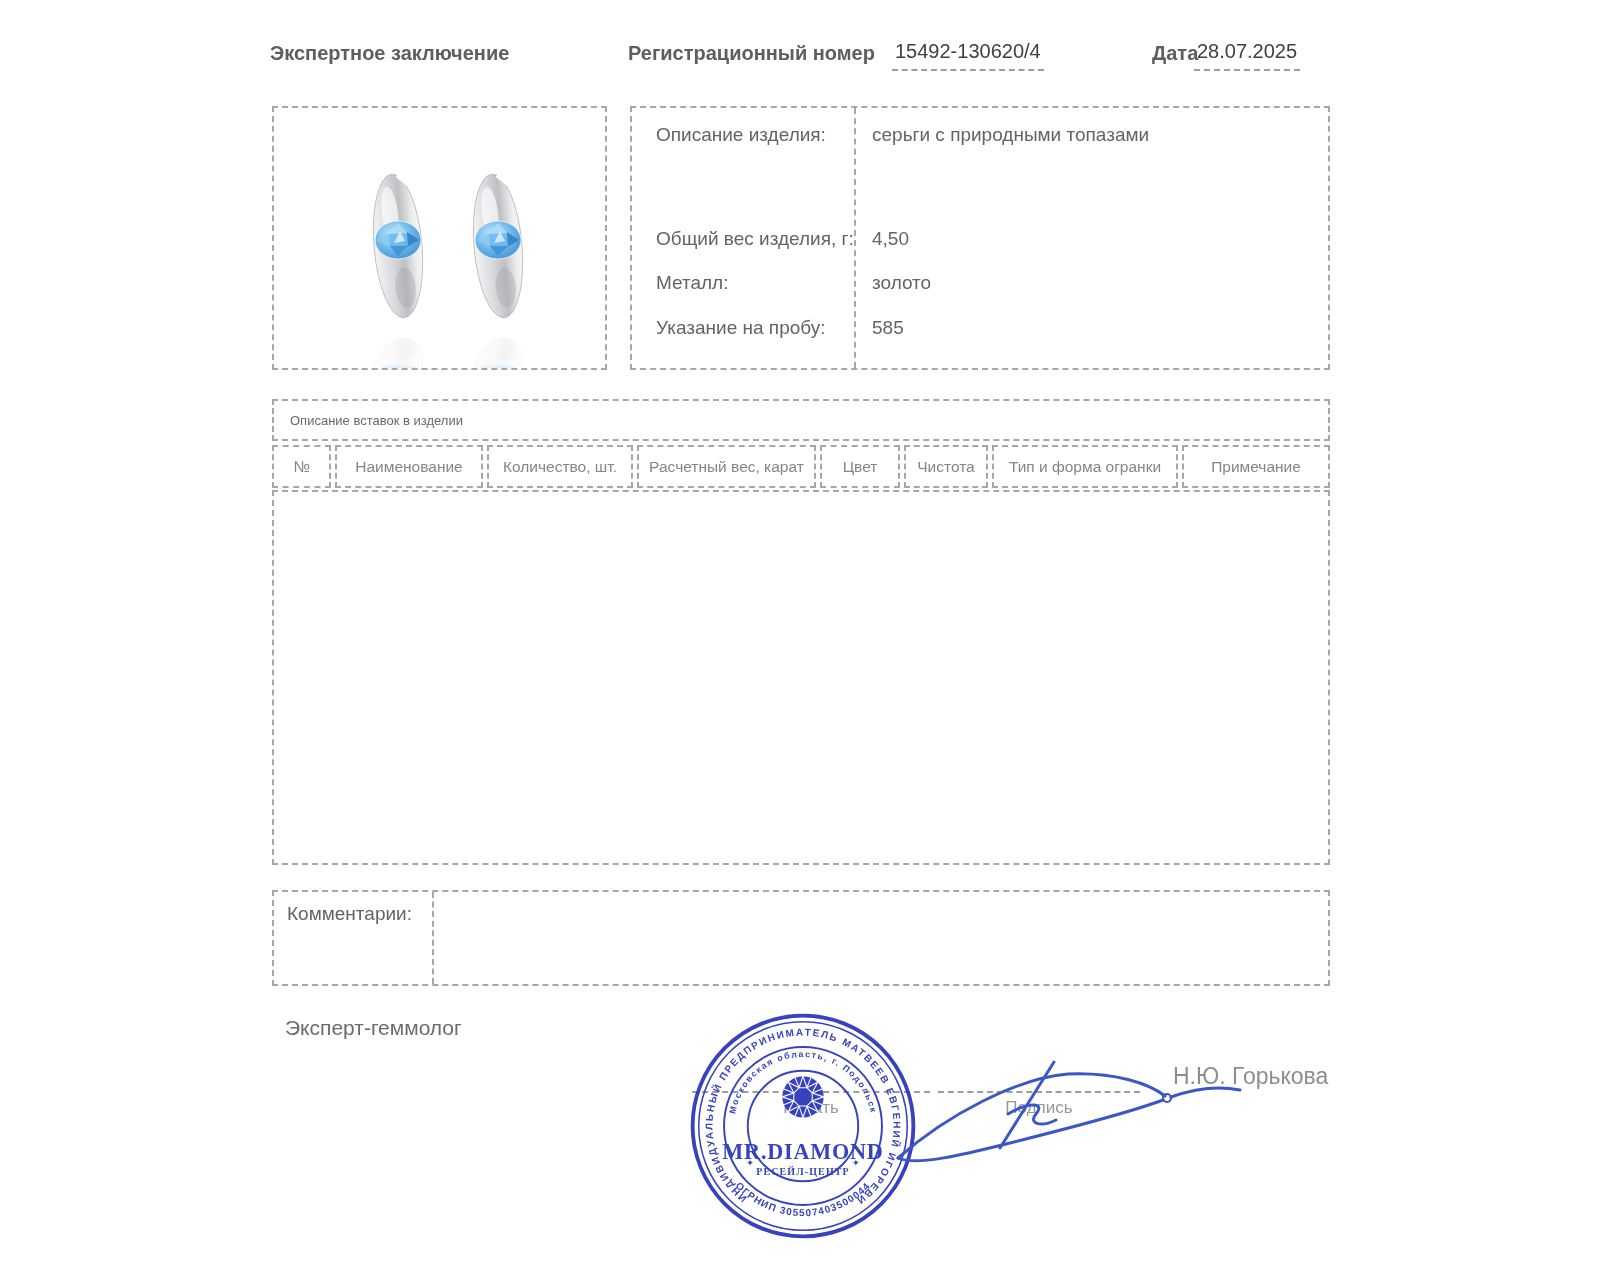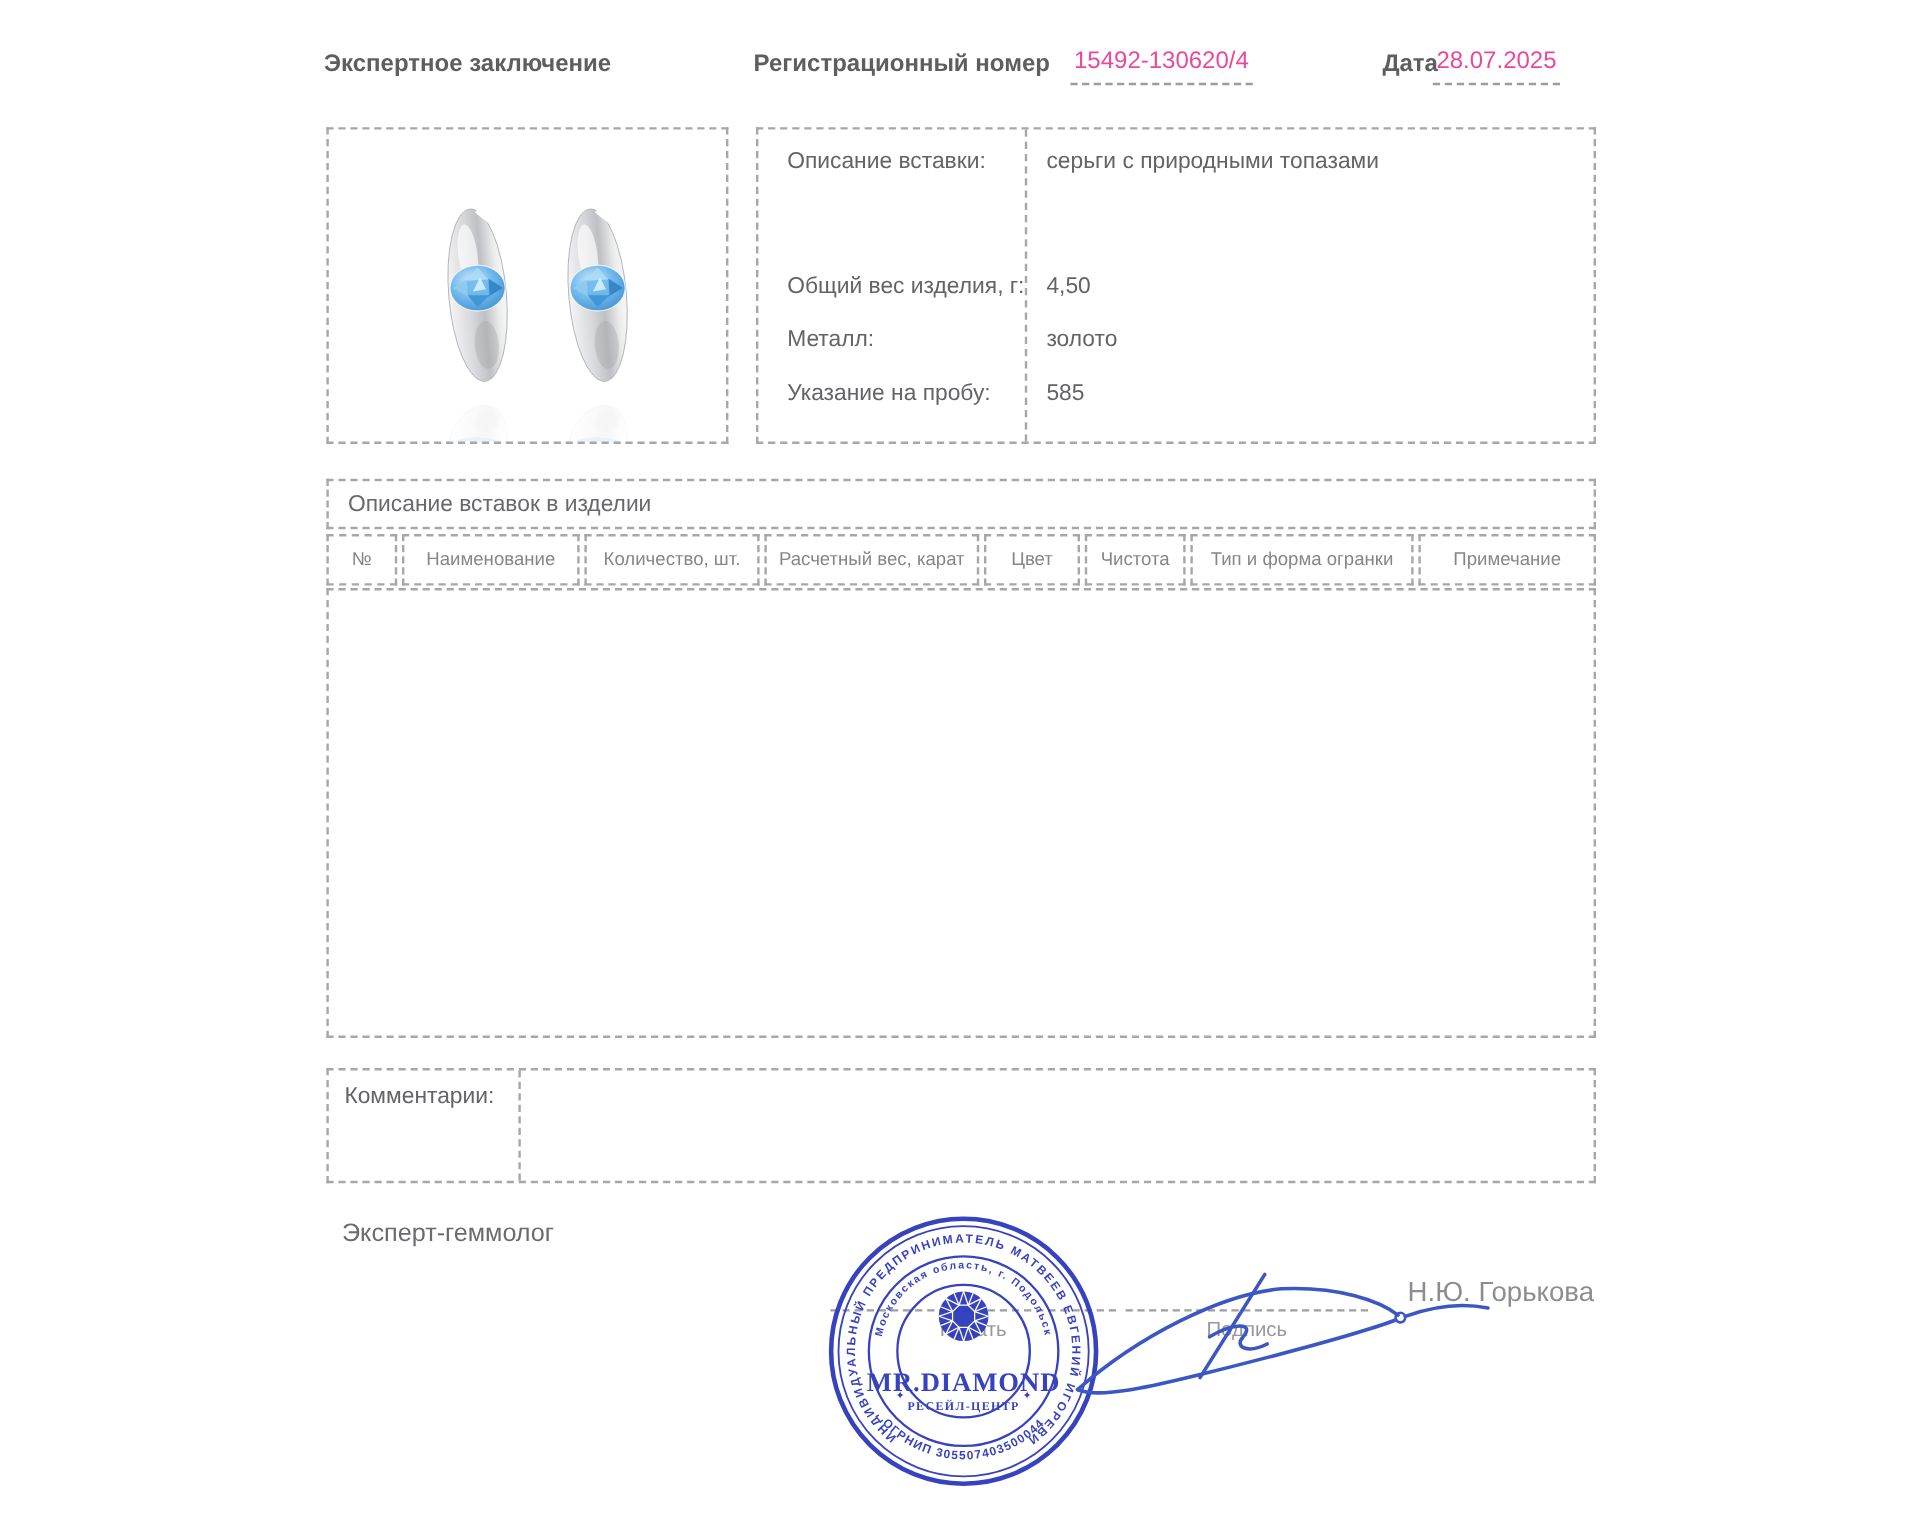--- a/index.html
+++ b/index.html
@@ -1,24 +1,24 @@
 <!DOCTYPE html>
 <html><head>
 <meta charset="utf-8">
 <style>
   html,body{margin:0;padding:0;background:#ffffff;}
   .page{position:relative;width:1600px;height:1280px;background:#ffffff;
         font-family:"Liberation Sans",sans-serif;overflow:hidden;}
   .abs{position:absolute;}
   .lbl-bold{font-weight:700;color:#5d5e60;font-size:20px;}
-  .val-gray{color:#ec4899;font-size:20px;border-bottom:2px dashed #9c9d9f;padding:0 3px 6px 3px;}
+  .val-gray{color:#404040;font-size:20px;border-bottom:2px dashed #9c9d9f;padding:0 3px 6px 3px;}
   .dash-box{border:2px dashed #a6a7a9;box-sizing:border-box;}
   .info-label{color:#636467;font-size:19px;}
   .info-value{color:#636467;font-size:19px;text-align:center;}
-  .tbl-title{color:#68696c;font-size:19px;line-height:40px;padding-left:16px;}
+  .tbl-title{color:#68696c;font-size:13px;line-height:40px;padding-left:16px;}
   .th-cell{border:2px dashed #a6a7a9;box-sizing:border-box;display:flex;align-items:center;
            justify-content:center;color:#85868a;font-size:15.5px;text-align:center;}
   .comments-text{color:#5f6063;font-size:19px;line-height:30px;}
   .caption{color:#98999c;font-size:17px;text-align:center;}
   .dash-line{border-bottom:2px dashed #9c9d9f;height:0;}
   .expert-title{color:#6a6b6e;font-size:21px;}
   .expert-cert{color:#77787b;font-size:15.5px;line-height:20px;}
   .expert-name{color:#8c8d90;font-size:23px;}
   svg text{font-family:"Liberation Sans",sans-serif;}
   .stamp-serif{font-family:"Liberation Serif",serif;}
@@ -69,21 +69,21 @@
       <use href="#earring" transform="translate(224,138)"></use>
       <g opacity="0.14">
         <use href="#earring" transform="translate(124,262) scale(1,-0.45)"></use>
         <use href="#earring" transform="translate(224,262) scale(1,-0.45)"></use>
       </g>
     </svg>
   </div>
 
   <div class="abs dash-box" style="left:630px;top:106px;width:700px;height:264px;">
     <div class="abs" style="left:222px;top:0;bottom:0;border-left:2px dashed #a6a7a9;"></div>
-    <span class="abs info-label" style="left:24px;top:16px;">Описание вставки:</span>
+    <span class="abs info-label" style="left:24px;top:16px;">Описание изделия:</span>
     <span class="abs info-value" style="left:240px;top:16px;">серьги с природными топазами</span>
     <span class="abs info-label" style="left:24px;top:120px;">Общий вес изделия, г:</span>
     <span class="abs info-value" style="left:240px;top:120px;">4,50</span>
     <span class="abs info-label" style="left:24px;top:164px;">Металл:</span>
     <span class="abs info-value" style="left:240px;top:164px;">золото</span>
     <span class="abs info-label" style="left:24px;top:209px;">Указание на пробу:</span>
     <span class="abs info-value" style="left:240px;top:209px;">585</span>
   </div>
 
   <div class="abs dash-box tbl-title" style="left:272px;top:399px;width:1058px;height:42px;">Описание вставок в изделии</div>

